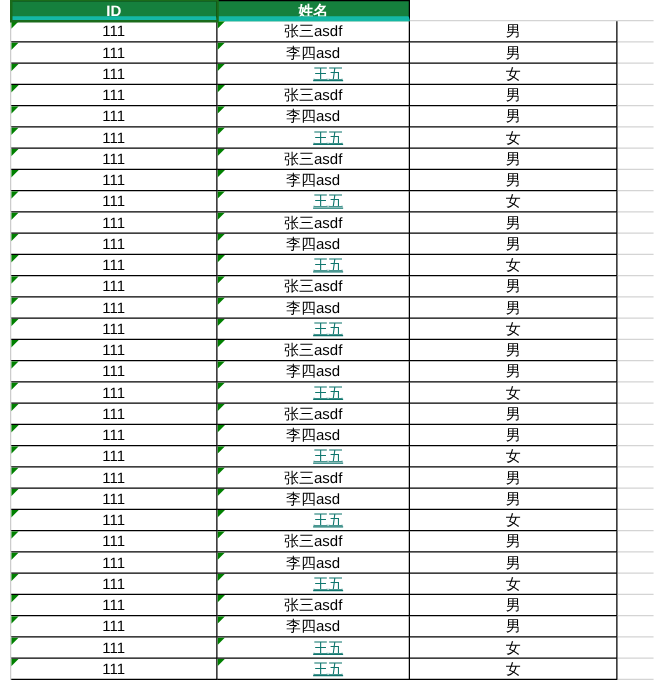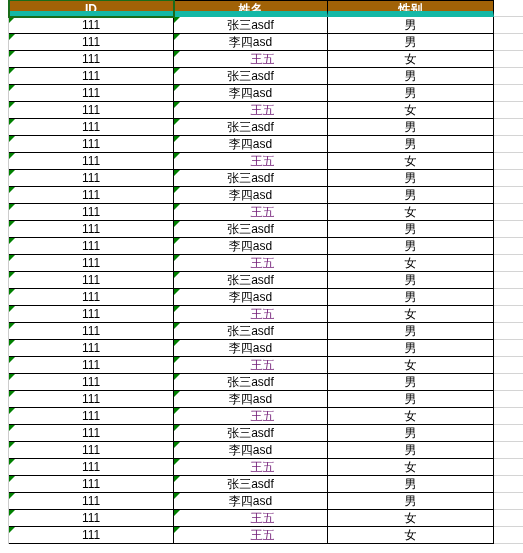--- a/index.html
+++ b/index.html
@@ -38,41 +38,42 @@
   }
   .c0 { width: 165px; }
   .c1 { width: 154px; }
   .c2 { width: 166px; }
   .c-trail {
     flex: 1;
     border-right: none;
     border-bottom: 1px solid #d4d4d4;
   }
   .hdr {
-    background: #a16207;
+    background: #15803d;
     color: #fff;
     font-weight: bold;
     border-right: 1px solid #000;
-    border-bottom: 6px solid #14b8a6;
+    border-bottom: 4px solid #14b8a6;
   }
   .body .cell.c0,
   .body .cell.c1 {
     position: relative;
   }
   .tri {
     position: absolute;
     top: 0;
     left: 0;
     width: 0;
     height: 0;
     border-top: 6px solid #008000;
     border-right: 6px solid transparent;
   }
   .link {
-    color: #701a75;
+    color: #0f766e;
+    text-decoration: underline;
     margin-left: 24px;
   }
   .sel {
     outline: 2px solid #1a6b1a;
     outline-offset: -1px;
     z-index: 2;
   }
   .row.first .cell {
     border-top: 1px solid #000;
   }
@@ -83,21 +84,20 @@
 </style>
 </head>
 <body>
 
 <div class="sheet">
 
   <div class="row first">
     <div class="cell c-gutter"></div>
     <div class="cell c0 hdr sel">ID</div>
     <div class="cell c1 hdr">姓名</div>
-    <div class="cell c2 hdr">性别</div>
     <div class="cell c-trail"></div>
   </div>
 
   <div class="body" id="body-rows">
       <div class="row">
         <div class="cell c-gutter"></div>
         <div class="cell c0"><span class="tri"></span><span>111</span></div>
         <div class="cell c1"><span class="tri"></span><span>张三asdf</span></div>
         <div class="cell c2"><span>男</span></div>
         <div class="cell c-trail"></div>

